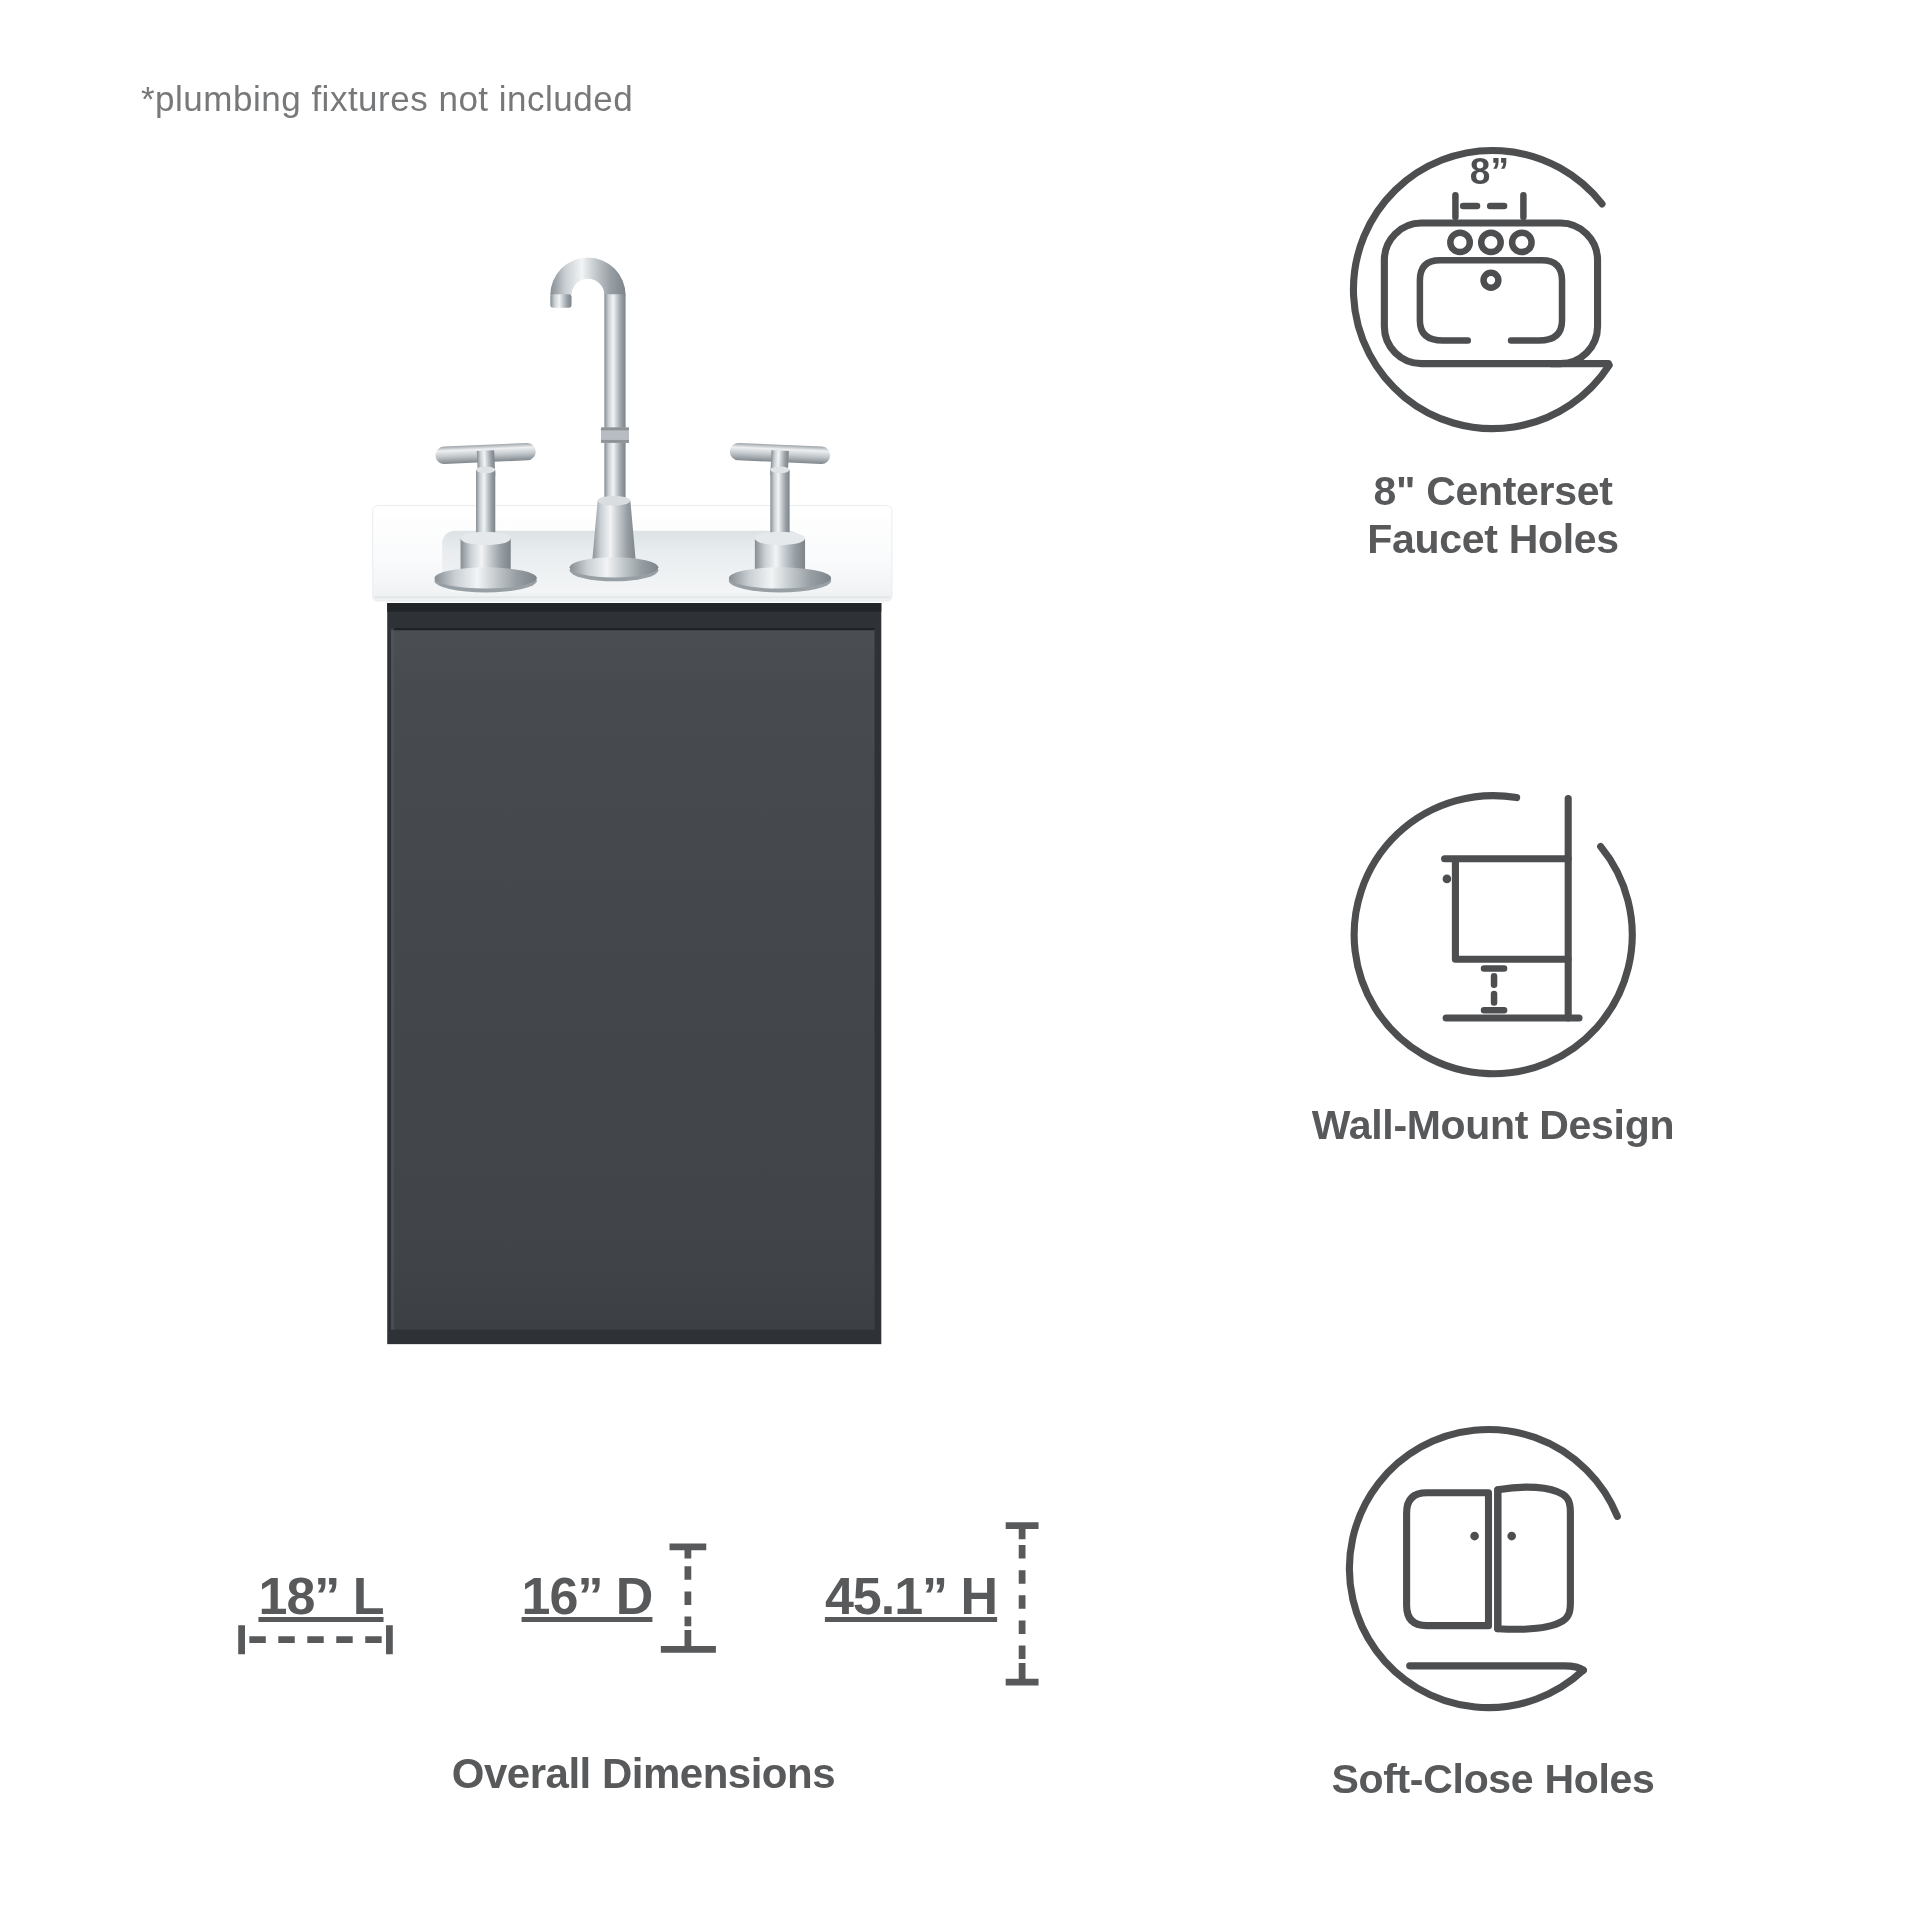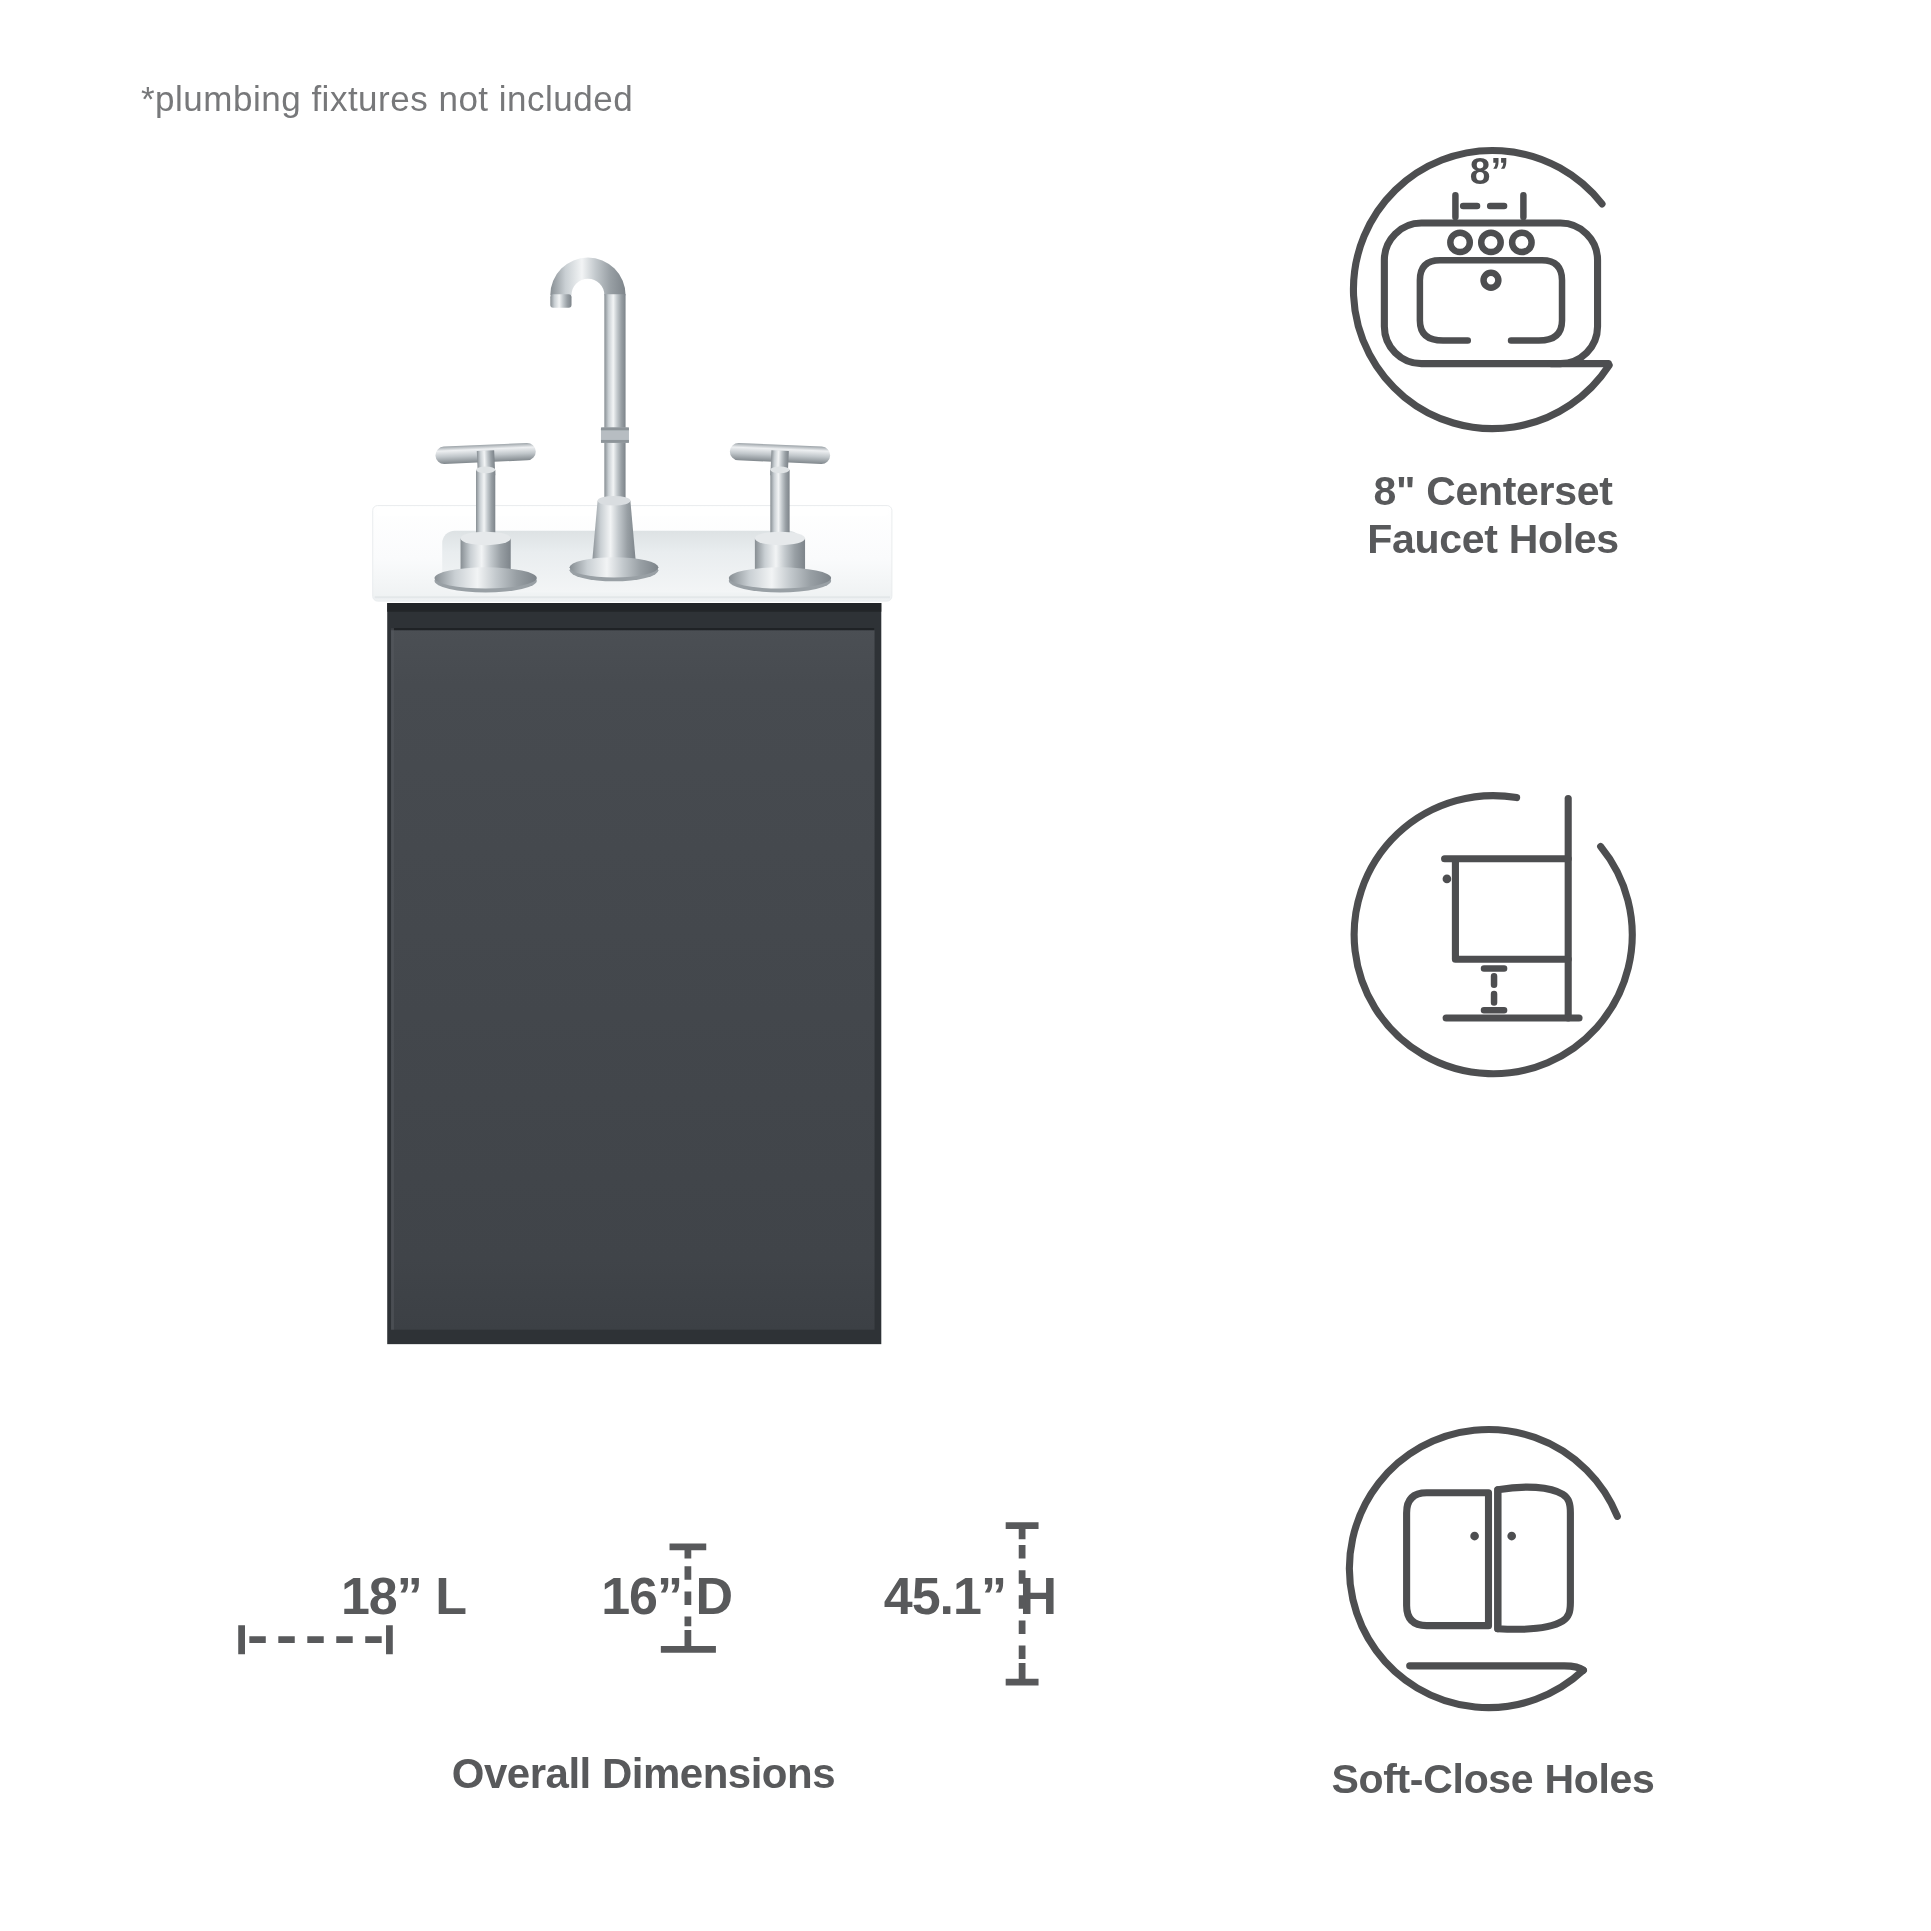--- a/index.html
+++ b/index.html
@@ -13,23 +13,24 @@
     color:var(--note-gray,#77787a);
   }
 
   .feature-label {
     width:406px; text-align:center;
     font-size:41px; line-height:48px; font-weight:700; letter-spacing:-0.3px;
     color:var(--label-gray,#58595b);
   }
 
   .dim-label {
-    width:290px; text-align:right;
+    width:290px; text-align:center;
     font-size:52px; font-weight:700; letter-spacing:-1px;
     color:var(--label-gray,#58595b);
+    text-decoration:underline;
   }
 
   .caption {
     width:406px; text-align:right;
     font-size:42px; font-weight:700; letter-spacing:-0.5px;
     color:var(--label-gray,#58595b);
   }
 
   svg .ic  { fill:none; stroke:var(--line-gray,#4d4e50); stroke-width:4.6; stroke-linecap:round; stroke-linejoin:round; }
   svg .ic-thin { fill:none; stroke:var(--line-gray,#4d4e50); stroke-width:4.2; stroke-linecap:round; }
@@ -158,20 +159,23 @@
 
   <svg class="abs" style="left:1338px;top:780px;" width="309" height="309" viewBox="0 0 200 200">
     <path class="ic" d="M 115.6 11.4 A 90 90 0 1 0 170 43"></path>
     <path class="ic" d="M 149 12 V 154"></path>
     <path class="ic" d="M 69 51 H 149 M 76 51 V 116 M 76 116 H 149"></path>
     <circle class="ic-fill" cx="70.5" cy="64" r="2.8"></circle>
     <path class="ic-thin" d="M 94.5 122 H 107.5 M 94.5 149 H 107.5"></path>
     <path class="ic-thin" d="M 101 127 V 145" stroke-dasharray="5.5 6"></path>
     <path class="ic" d="M 70 154 H 156"></path>
   </svg>
+  <div class="abs feature-label" style="left:1290px;top:1101px;">
+    <div>Wall-Mount Design</div>
+  </div>
 
   <svg class="abs" style="left:1334px;top:1414px;" width="309" height="309" viewBox="0 0 200 200">
     <path class="ic" d="M 183.4 66.3 A 90 90 0 1 0 161.4 165.8"></path>
     <path class="ic" d="M 100 51 H 60 Q 47 51 47 64 V 124 Q 47 137 60 137 H 100 Z"></path>
     <path class="ic" d="M 106 49 V 139"></path>
     <path class="ic" d="M 106 49 C 124 46 140 47 148 52 C 152 54.5 153 58 153 64 V 122 C 153 128 152 131.5 148 134 C 140 139 124 140 106 139 Z"></path>
     <circle class="ic-fill" cx="91" cy="79" r="2.8"></circle>
     <circle class="ic-fill" cx="115" cy="79" r="2.8"></circle>
     <path class="ic" d="M 49 163 H 149 Q 158 163 161.4 165.8"></path>
   </svg>

